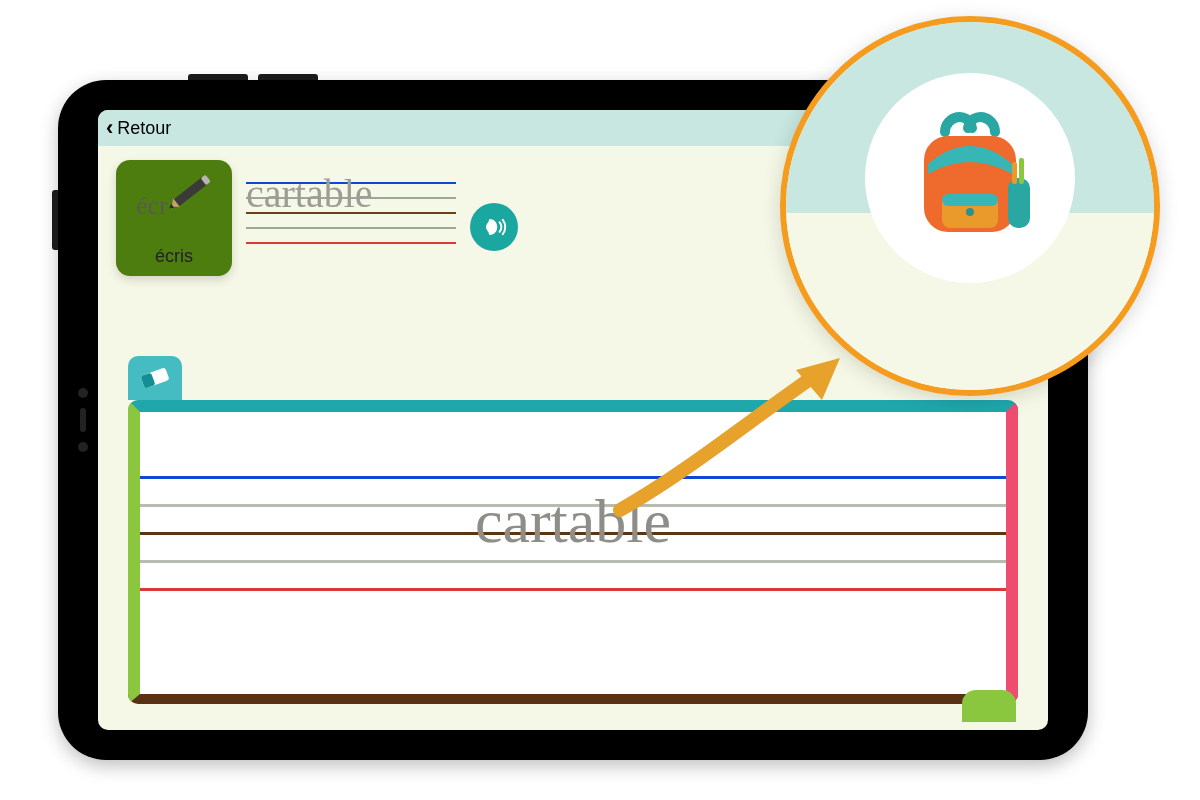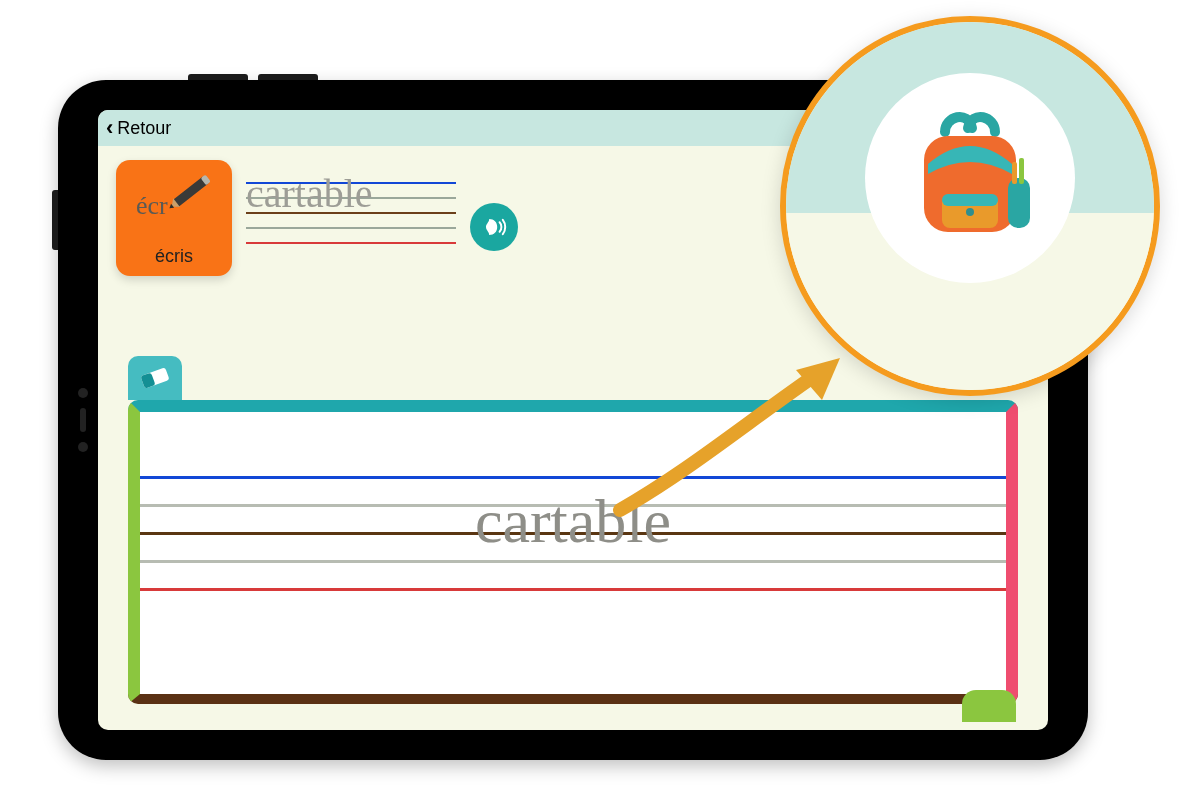--- a/index.html
+++ b/index.html
@@ -61,21 +61,21 @@
   }
   .chev { font-size:22px; font-weight:600; }
 
   
   .prompt-row {
     display:flex; align-items:flex-start; gap:14px;
     padding:14px 18px 10px 18px;
   }
   .mode-card {
     width:116px; height:116px;
-    background:#f97316; border-radius:14px;
+    background:#4d7c0f; border-radius:14px;
     box-shadow:0 4px 10px rgba(0,0,0,0.15);
     display:flex; flex-direction:column; align-items:center; justify-content:center;
     padding:6px;
   }
   .mode-card .pencil-ico {
     width:80px; height:56px; position:relative;
   }
   .mode-card .label { font-size:18px; color:#222; margin-top:20px; }
 
   .model-word {

